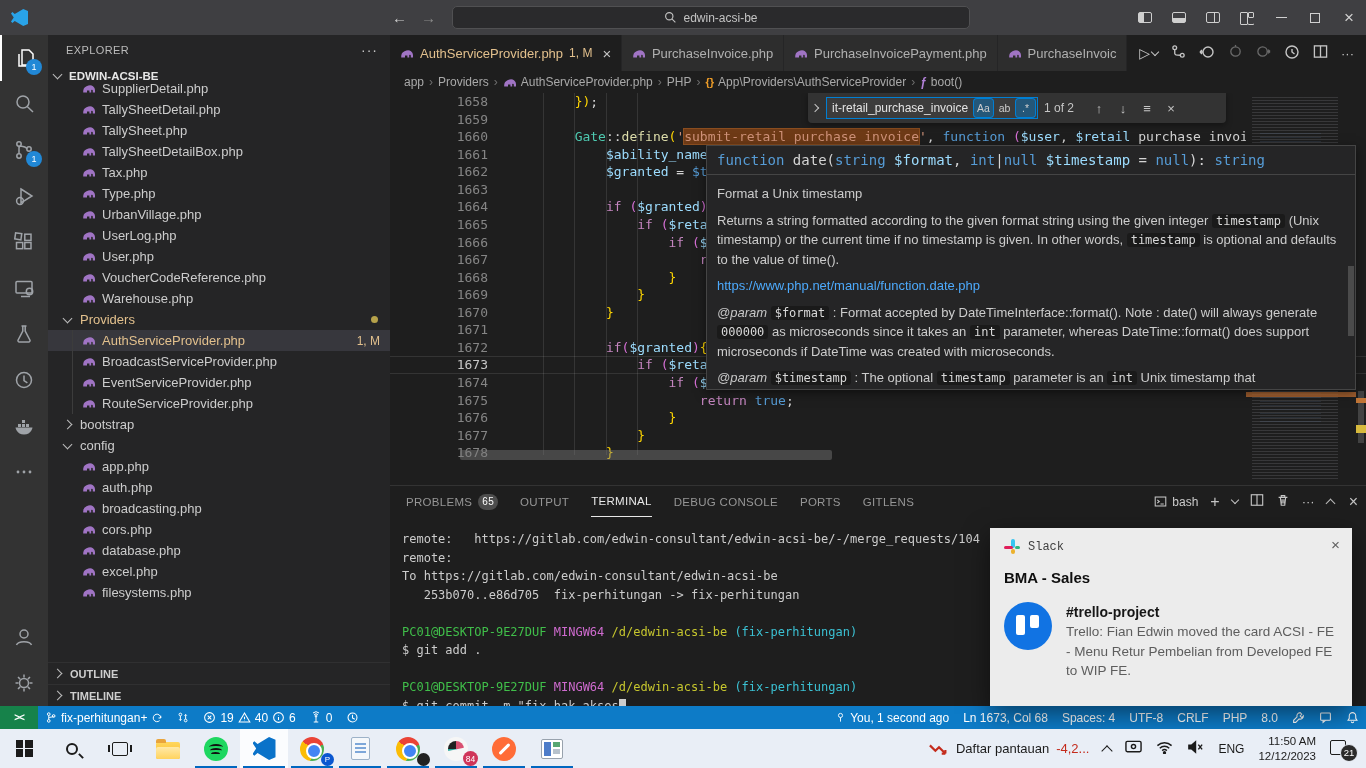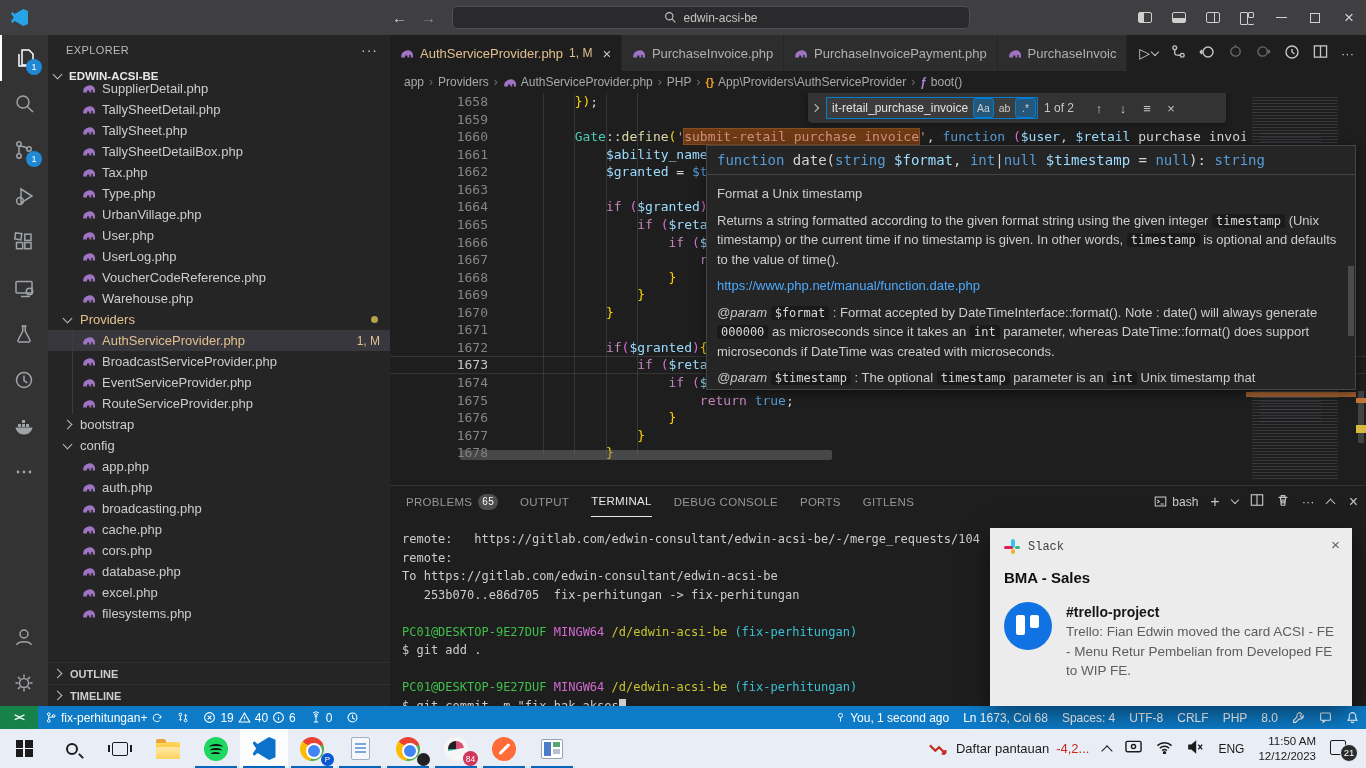--- a/index.html
+++ b/index.html
@@ -399,29 +399,29 @@
             </svg>
           </span>
           <span class="fl">UrbanVillage.php</span>
         </div>
         <div class="fr" style="padding-left: 34px;">
           <span class="phpic">
             <svg width="14" height="11" viewBox="0 0 14 11">
               <path d="M1.2 9.5Q.8 4.8 4.5 3.2Q8.5 1.4 11 3.2Q13 4.6 13 7L13 9.5L10.8 9.5L10.8 7.8Q10.8 6.4 9.2 6.9L9.2 9.5L7.4 9.5L7.4 7.5L5 7.5L5 9.5Z" fill="#a074c4"></path>
             </svg>
           </span>
+          <span class="fl">UserLog.php</span>
+        </div>
+        <div class="fr" style="padding-left: 34px;">
+          <span class="phpic">
+            <svg width="14" height="11" viewBox="0 0 14 11">
+              <path d="M1.2 9.5Q.8 4.8 4.5 3.2Q8.5 1.4 11 3.2Q13 4.6 13 7L13 9.5L10.8 9.5L10.8 7.8Q10.8 6.4 9.2 6.9L9.2 9.5L7.4 9.5L7.4 7.5L5 7.5L5 9.5Z" fill="#a074c4"></path>
+            </svg>
+          </span>
           <span class="fl">User.php</span>
-        </div>
-        <div class="fr" style="padding-left: 34px;">
-          <span class="phpic">
-            <svg width="14" height="11" viewBox="0 0 14 11">
-              <path d="M1.2 9.5Q.8 4.8 4.5 3.2Q8.5 1.4 11 3.2Q13 4.6 13 7L13 9.5L10.8 9.5L10.8 7.8Q10.8 6.4 9.2 6.9L9.2 9.5L7.4 9.5L7.4 7.5L5 7.5L5 9.5Z" fill="#a074c4"></path>
-            </svg>
-          </span>
-          <span class="fl">UserLog.php</span>
         </div>
         <div class="fr" style="padding-left: 34px;">
           <span class="phpic">
             <svg width="14" height="11" viewBox="0 0 14 11">
               <path d="M1.2 9.5Q.8 4.8 4.5 3.2Q8.5 1.4 11 3.2Q13 4.6 13 7L13 9.5L10.8 9.5L10.8 7.8Q10.8 6.4 9.2 6.9L9.2 9.5L7.4 9.5L7.4 7.5L5 7.5L5 9.5Z" fill="#a074c4"></path>
             </svg>
           </span>
           <span class="fl">VoucherCodeReference.php</span>
         </div>
         <div class="fr" style="padding-left: 34px;">
@@ -494,28 +494,20 @@
           </span>
           <span class="fl">auth.php</span>
         </div>
         <div class="fr" style="padding-left: 34px;">
           <span class="phpic">
             <svg width="14" height="11" viewBox="0 0 14 11">
               <path d="M1.2 9.5Q.8 4.8 4.5 3.2Q8.5 1.4 11 3.2Q13 4.6 13 7L13 9.5L10.8 9.5L10.8 7.8Q10.8 6.4 9.2 6.9L9.2 9.5L7.4 9.5L7.4 7.5L5 7.5L5 9.5Z" fill="#a074c4"></path>
             </svg>
           </span>
           <span class="fl">broadcasting.php</span>
-        </div>
-        <div class="fr" style="padding-left: 34px;">
-          <span class="phpic">
-            <svg width="14" height="11" viewBox="0 0 14 11">
-              <path d="M1.2 9.5Q.8 4.8 4.5 3.2Q8.5 1.4 11 3.2Q13 4.6 13 7L13 9.5L10.8 9.5L10.8 7.8Q10.8 6.4 9.2 6.9L9.2 9.5L7.4 9.5L7.4 7.5L5 7.5L5 9.5Z" fill="#a074c4"></path>
-            </svg>
-          </span>
-          <span class="fl">cache.php</span>
         </div>
         <div class="fr" style="padding-left: 34px;">
           <span class="phpic">
             <svg width="14" height="11" viewBox="0 0 14 11">
               <path d="M1.2 9.5Q.8 4.8 4.5 3.2Q8.5 1.4 11 3.2Q13 4.6 13 7L13 9.5L10.8 9.5L10.8 7.8Q10.8 6.4 9.2 6.9L9.2 9.5L7.4 9.5L7.4 7.5L5 7.5L5 9.5Z" fill="#a074c4"></path>
             </svg>
           </span>
           <span class="fl">cors.php</span>
         </div>
         <div class="fr" style="padding-left: 34px;">

